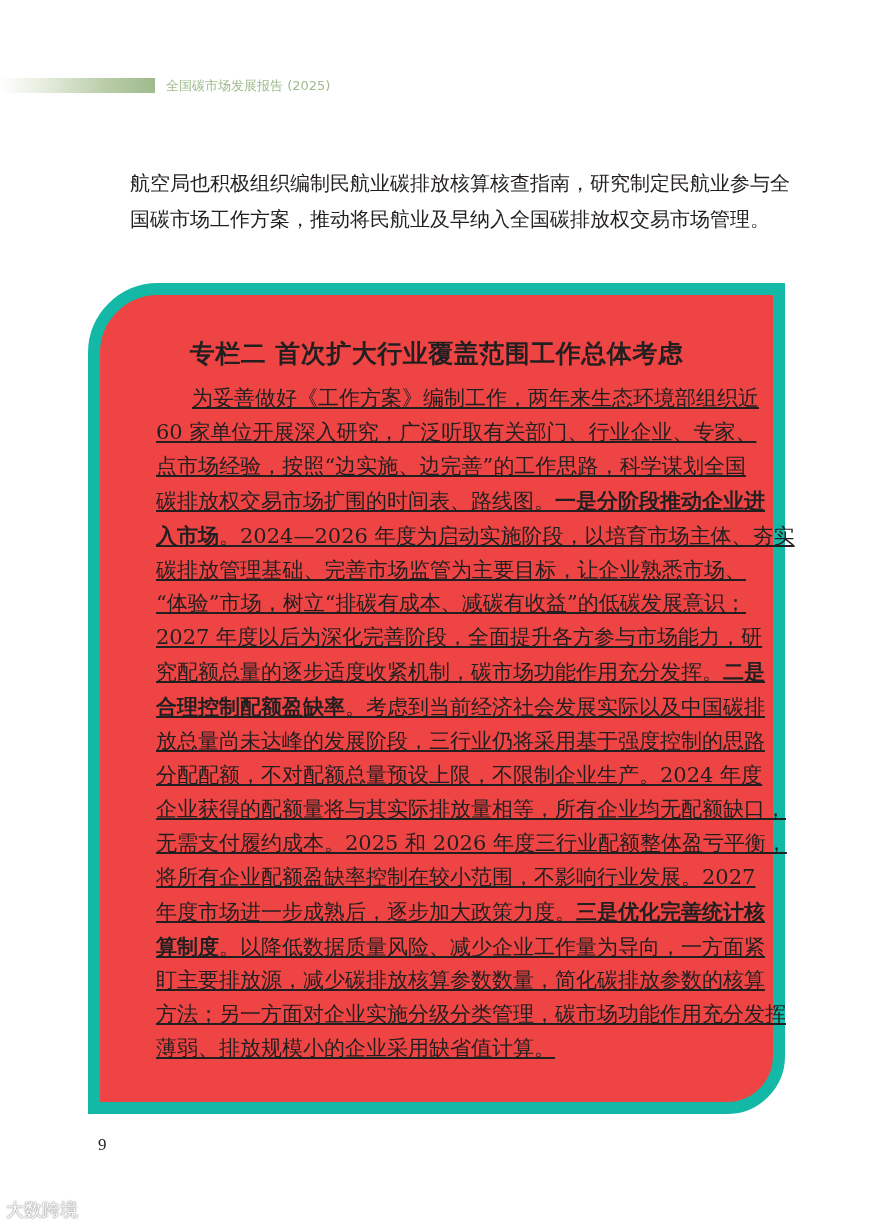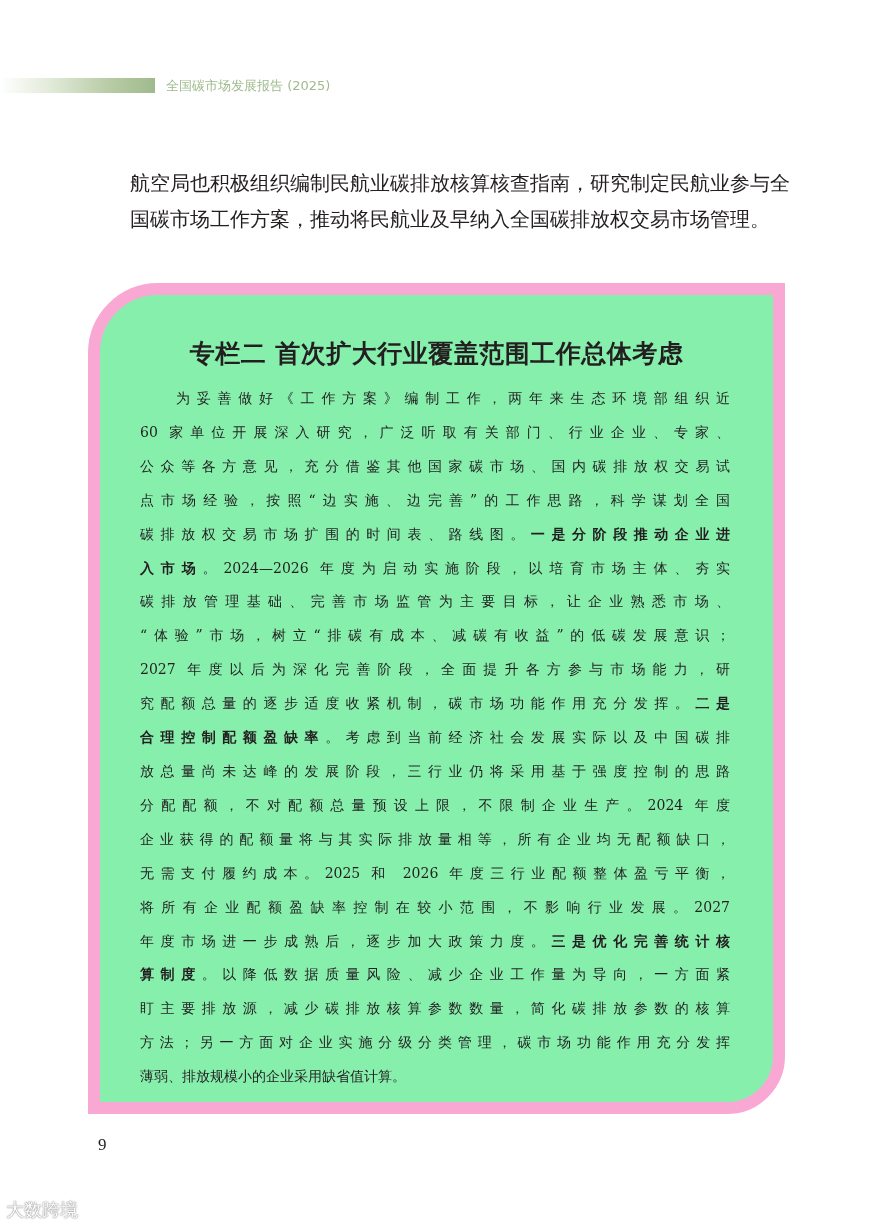--- a/index.html
+++ b/index.html
@@ -16,30 +16,30 @@
     font-family: "DejaVu Sans", "Liberation Sans", sans-serif; letter-spacing: 0px;
   }
   .intro {
     position: absolute; left: 94px; top: 165px; width: 700px;
     font-family: "DejaVu Sans", "Liberation Sans", sans-serif;
     font-size: 20px; line-height: 36px; color: #231f20; margin-left: 36px;
   }
   .intro .line { display: block; white-space: nowrap; }
   .box {
     position: absolute; left: 88px; top: 283px; width: 673px; height: 807px;
-    border: 12px solid #f9a8d4; border-radius: 70px 0 58px 0; background: #86efac;
+    border: 12px solid #14b8a6; border-radius: 70px 0 58px 0; background: #ef4444;
   }
   .box-title {
     position: absolute; left: 0; right: 0; top: 42px; text-align: center;
     font-size: 25px; font-weight: bold; color: #231f20; letter-spacing: 0.5px;
     font-family: "DejaVu Serif", "Liberation Serif", serif;
   }
   .box-body {
-    position: absolute; left: 40px; top: 87px; width: 590px;
-    font-size: 14px; line-height: 33.9px; color: #231f20;
+    position: absolute; left: 56px; top: 87px; width: 590px;
+    font-size: 21px; line-height: 33.9px; color: #231f20; text-decoration: underline;
   }
   .box-body .line { display: block; white-space: nowrap; text-align: justify; text-align-last: justify; }
   .box-body .line.last { text-align-last: left; }
   .box-body .line.indent { padding-left: 36px; }
   .box-body b { font-weight: bold; }
   .page-num {
     position: absolute; left: 98px; top: 1135px; font-size: 17px; color: #231f20;
     font-family: "Liberation Serif", "DejaVu Serif", serif;
   }
   .watermark {
@@ -57,21 +57,20 @@
 <div class="intro">
   <span class="line">航空局也积极组织编制民航业碳排放核算核查指南，研究制定民航业参与全</span>
   <span class="line">国碳市场工作方案，推动将民航业及早纳入全国碳排放权交易市场管理。</span>
 </div>
 
 <div class="box">
   <div class="box-title">专栏二 首次扩大行业覆盖范围工作总体考虑</div>
   <div class="box-body" id="box-body">
       <span class="line indent"><span>为妥善做好《工作方案》编制工作，两年来生态环境部组织近</span></span>
       <span class="line"><span>60 家单位开展深入研究，广泛听取有关部门、行业企业、专家、</span></span>
-      <span class="line"><span>公众等各方意见，充分借鉴其他国家碳市场、国内碳排放权交易试</span></span>
       <span class="line"><span>点市场经验，按照“边实施、边完善”的工作思路，科学谋划全国</span></span>
       <span class="line"><span>碳排放权交易市场扩围的时间表、路线图。</span><b>一是分阶段推动企业进</b></span>
       <span class="line"><b>入市场</b><span>。2024—2026 年度为启动实施阶段，以培育市场主体、夯实</span></span>
       <span class="line"><span>碳排放管理基础、完善市场监管为主要目标，让企业熟悉市场、</span></span>
       <span class="line"><span>“体验”市场，树立“排碳有成本、减碳有收益”的低碳发展意识；</span></span>
       <span class="line"><span>2027 年度以后为深化完善阶段，全面提升各方参与市场能力，研</span></span>
       <span class="line"><span>究配额总量的逐步适度收紧机制，碳市场功能作用充分发挥。</span><b>二是</b></span>
       <span class="line"><b>合理控制配额盈缺率</b><span>。考虑到当前经济社会发展实际以及中国碳排</span></span>
       <span class="line"><span>放总量尚未达峰的发展阶段，三行业仍将采用基于强度控制的思路</span></span>
       <span class="line"><span>分配配额，不对配额总量预设上限，不限制企业生产。2024 年度</span></span>

